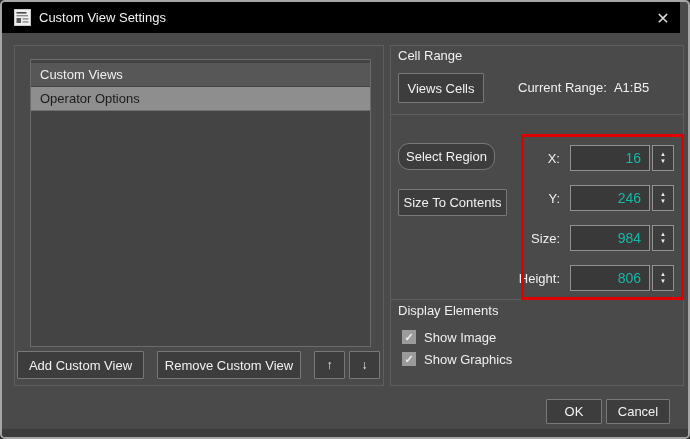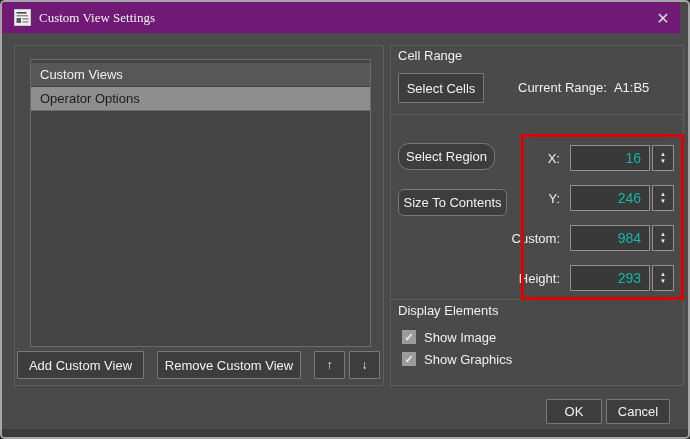--- a/index.html
+++ b/index.html
@@ -12,23 +12,23 @@
     background:#4a4a4a;
     overflow:hidden;
     font-family:"Liberation Sans",sans-serif;
     font-size:13px;
     color:#f0f0f0;
     -webkit-font-smoothing:antialiased;
   }
   
   .titlebar{
     position:absolute;left:0;top:0;right:8px;height:31px;
-    background:#701a75;
+    background:#000000;
     display:flex;align-items:center;
-    padding-left:12px;box-sizing:border-box;font-family:Liberation Serif, serif;
+    padding-left:12px;box-sizing:border-box;
   }
   .titlebar .app-icon{width:17px;height:17px;margin-right:8px;flex:0 0 auto;}
   .titlebar .title{color:#f2f2f2;font-size:13px;}
   .close-btn{
     position:absolute;right:13px;top:5px;width:24px;height:22px;
     display:flex;align-items:center;justify-content:center;
     color:#d8d8d8;font-size:16px;cursor:pointer;
   }
   .bottom-shade{position:absolute;left:0;right:0;bottom:0;height:8px;background:#3b3b3b;}
 
@@ -59,21 +59,21 @@
     color:#f2f2f2;font-family:"Liberation Sans",sans-serif;font-size:13px;
     display:flex;align-items:center;justify-content:center;
     box-sizing:border-box;cursor:pointer;padding:0;
   }
   .add-btn{left:15px;top:349px;width:127px;height:28px;}
   .remove-btn{left:155px;top:349px;width:144px;height:28px;}
   .up-btn{left:312px;top:349px;width:31px;height:28px;font-size:12px;}
   .down-btn{left:347px;top:349px;width:31px;height:28px;font-size:12px;}
   .select-cells-btn{left:396px;top:71px;width:86px;height:30px;}
   .select-region-btn{left:396px;top:141px;width:97px;height:27px;border-radius:11px;}
-  .size-contents-btn{left:396px;top:187px;width:109px;height:27px;border-radius:6px;}
+  .size-contents-btn{left:396px;top:187px;width:109px;height:27px;}
   .ok-btn{left:544px;top:397px;width:56px;height:25px;}
   .cancel-btn{left:604px;top:397px;width:64px;height:25px;}
 
   
   .section-title{position:absolute;color:#f0f0f0;font-size:13px;}
   .cellrange-title{left:396px;top:46px;}
   .possize-title{left:396px;top:114px;}
   .display-title{left:396px;top:301px;}
   .current-range{
     position:absolute;left:516px;top:71px;height:30px;line-height:30px;
@@ -142,21 +142,21 @@
   <button class="btn remove-btn">Remove Custom View</button>
   <button class="btn up-btn">↑</button>
   <button class="btn down-btn">↓</button>
 
   <div class="group right-panel">
     <div class="divider" style="top:68px"></div>
     <div class="divider" style="top:253px"></div>
   </div>
 
   <div class="section-title cellrange-title">Cell Range</div>
-  <button class="btn select-cells-btn">Select Cells</button>
+  <button class="btn select-cells-btn">Views Cells</button>
   <div class="current-range">
     <span>Current Range:</span><span class="value">A1:B5</span>
   </div>
 
   <button class="btn select-region-btn">Select Region</button>
   <button class="btn size-contents-btn">Size To Contents</button>
 
   <div class="spin-row" style="top:143px">
     <span class="spin-label">X:</span>
     <div class="spin-field">16</div>
@@ -169,31 +169,31 @@
   <div class="spin-row" style="top:183px">
     <span class="spin-label">Y:</span>
     <div class="spin-field">246</div>
     <div class="spin-buttons">
       <span class="tri">▲</span>
       <span class="tri">▼</span>
     </div>
   </div>
 
   <div class="spin-row" style="top:223px">
-    <span class="spin-label">Custom:</span>
+    <span class="spin-label">Size:</span>
     <div class="spin-field">984</div>
     <div class="spin-buttons">
       <span class="tri">▲</span>
       <span class="tri">▼</span>
     </div>
   </div>
 
   <div class="spin-row" style="top:263px">
     <span class="spin-label">Height:</span>
-    <div class="spin-field">293</div>
+    <div class="spin-field">806</div>
     <div class="spin-buttons">
       <span class="tri">▲</span>
       <span class="tri">▼</span>
     </div>
   </div>
 
   <div class="red-box"></div>
 
   <div class="section-title display-title">Display Elements</div>
 

